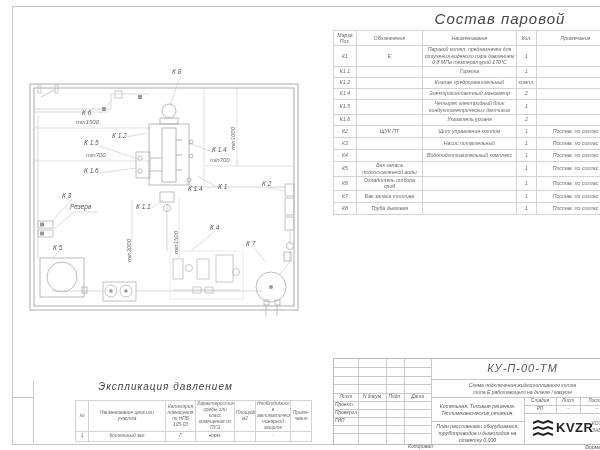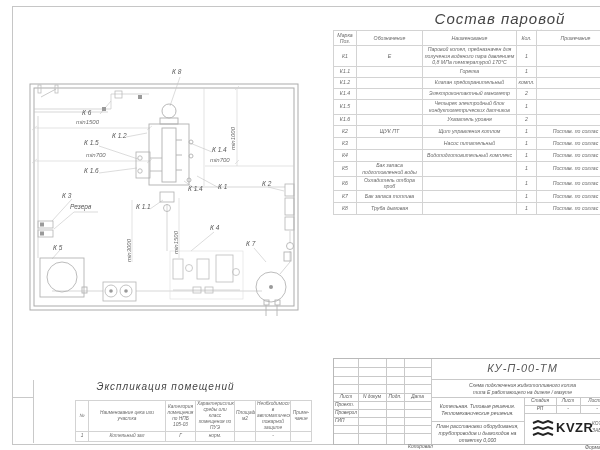--- a/index.html
+++ b/index.html
@@ -298,21 +298,21 @@
   <tr style="height:12px;">
     <td>К8</td>
         <td>Труба дымовая</td>
         <td></td>
         <td>1</td>
         <td>Постав. по соглас</td>
   </tr>
 </tbody>
   </table>
 
-<div class="abs title" style="left:88px;top:381px;width:155px;text-align:center;font-size:10px;">Экспликация помещений</div>
+<div class="abs title" style="left:88px;top:381px;width:155px;text-align:center;font-size:10px;">Экспликация давлением</div>
 
 <table class="abs ex" style="left:75px;top:400px;width:236px;">
   <colgroup>
       <col style="width:13px">
       <col style="width:77px">
       <col style="width:30px">
       <col style="width:39px">
       <col style="width:21px">
       <col style="width:35px">
       <col style="width:21px">

